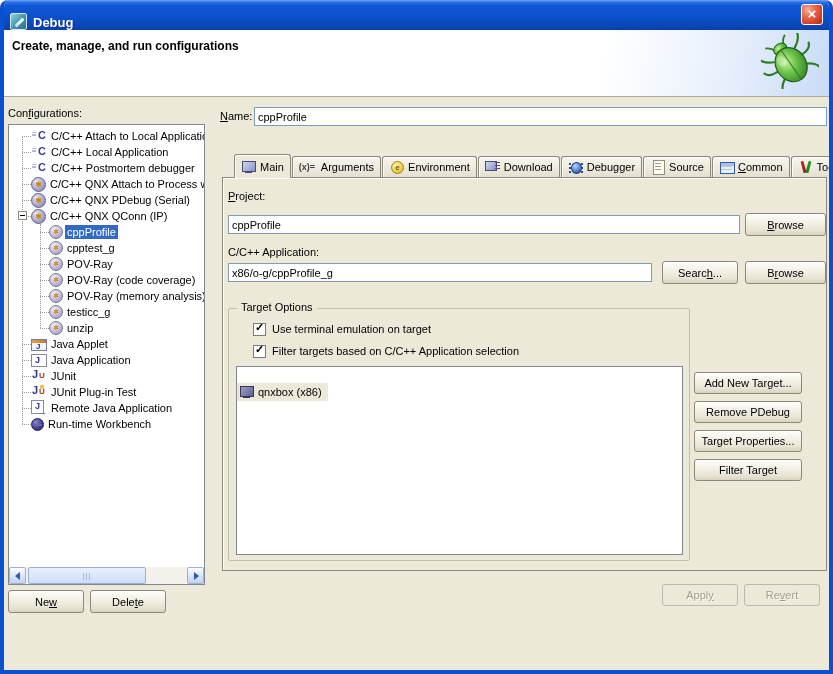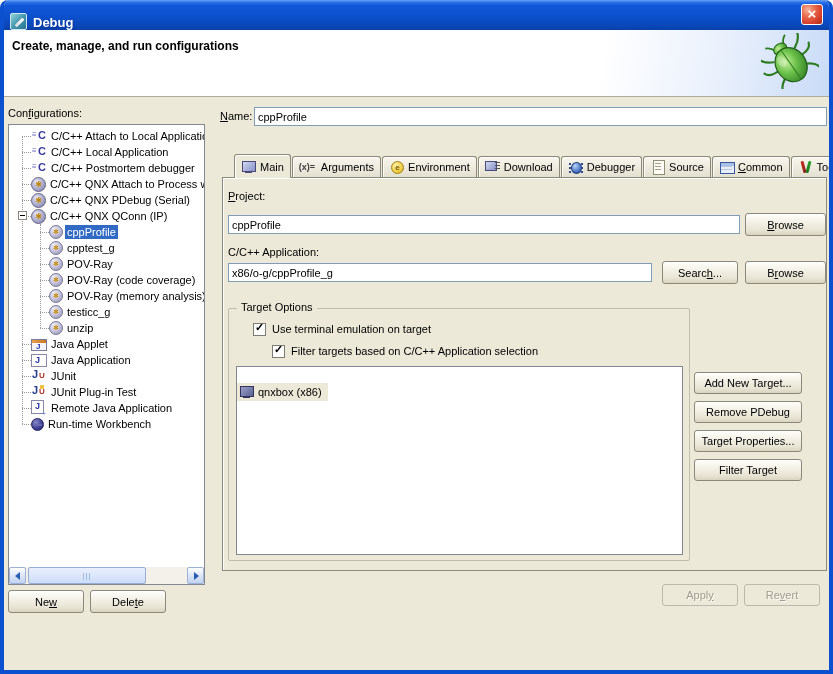--- a/index.html
+++ b/index.html
@@ -362,21 +362,21 @@
       <input class="xp-input" style="left: 5px; top: 85px; width: 424px;" value="x86/o-g/cppProfile_g">
       <button class="btn" style="left:439px;top:83px;width:76px;">Searc<u>h</u>...</button>
       <button class="btn" style="left:522px;top:83px;width:81px;">B<u>r</u>owse</button>
 
       <div class="group">
         <span class="group-legend">Target Options</span>
         <div class="checkrow" style="top:14px;">
           <span class="cb"></span>
           <span>Use terminal emulation on target</span>
         </div>
-        <div class="checkrow" style="top:36px;margin-left:19px;">
+        <div class="checkrow" style="top:36px;">
           <span class="cb"></span>
           <span>Filter targets based on C/C++ Application selection</span>
         </div>
         <div class="targets-list" id="targets-list">
             <div class="target-item sel">
               <span class="computer-icon"></span>
               <span>qnxbox (x86)</span>
             </div>
           </div>
       </div>

